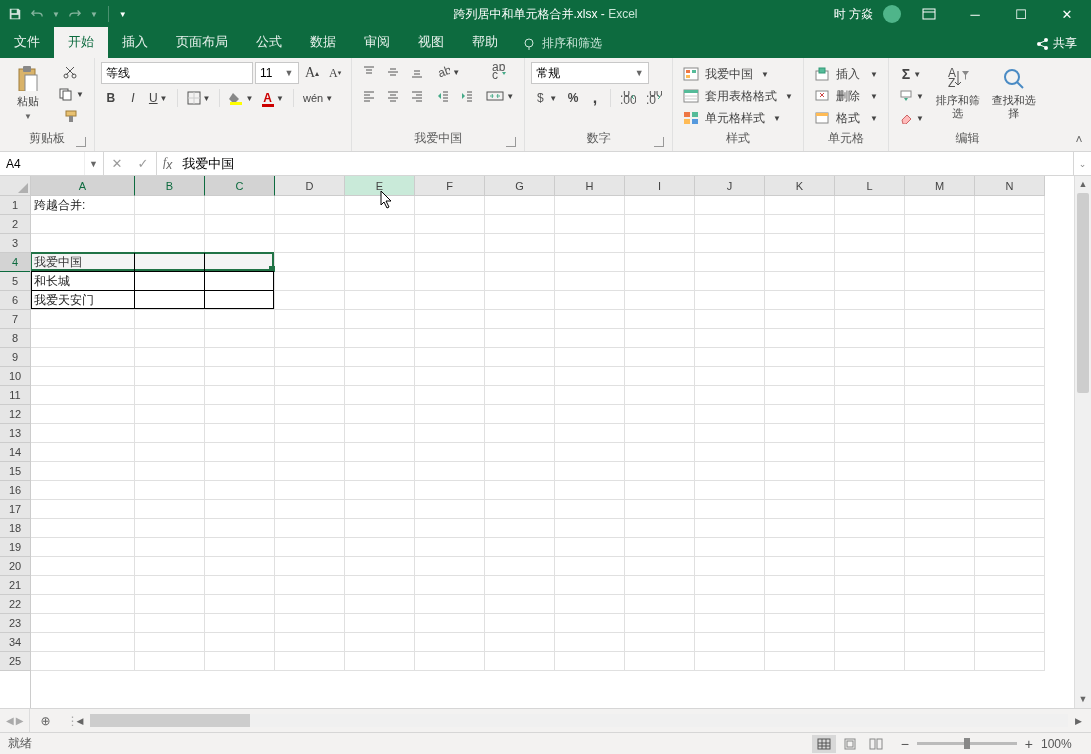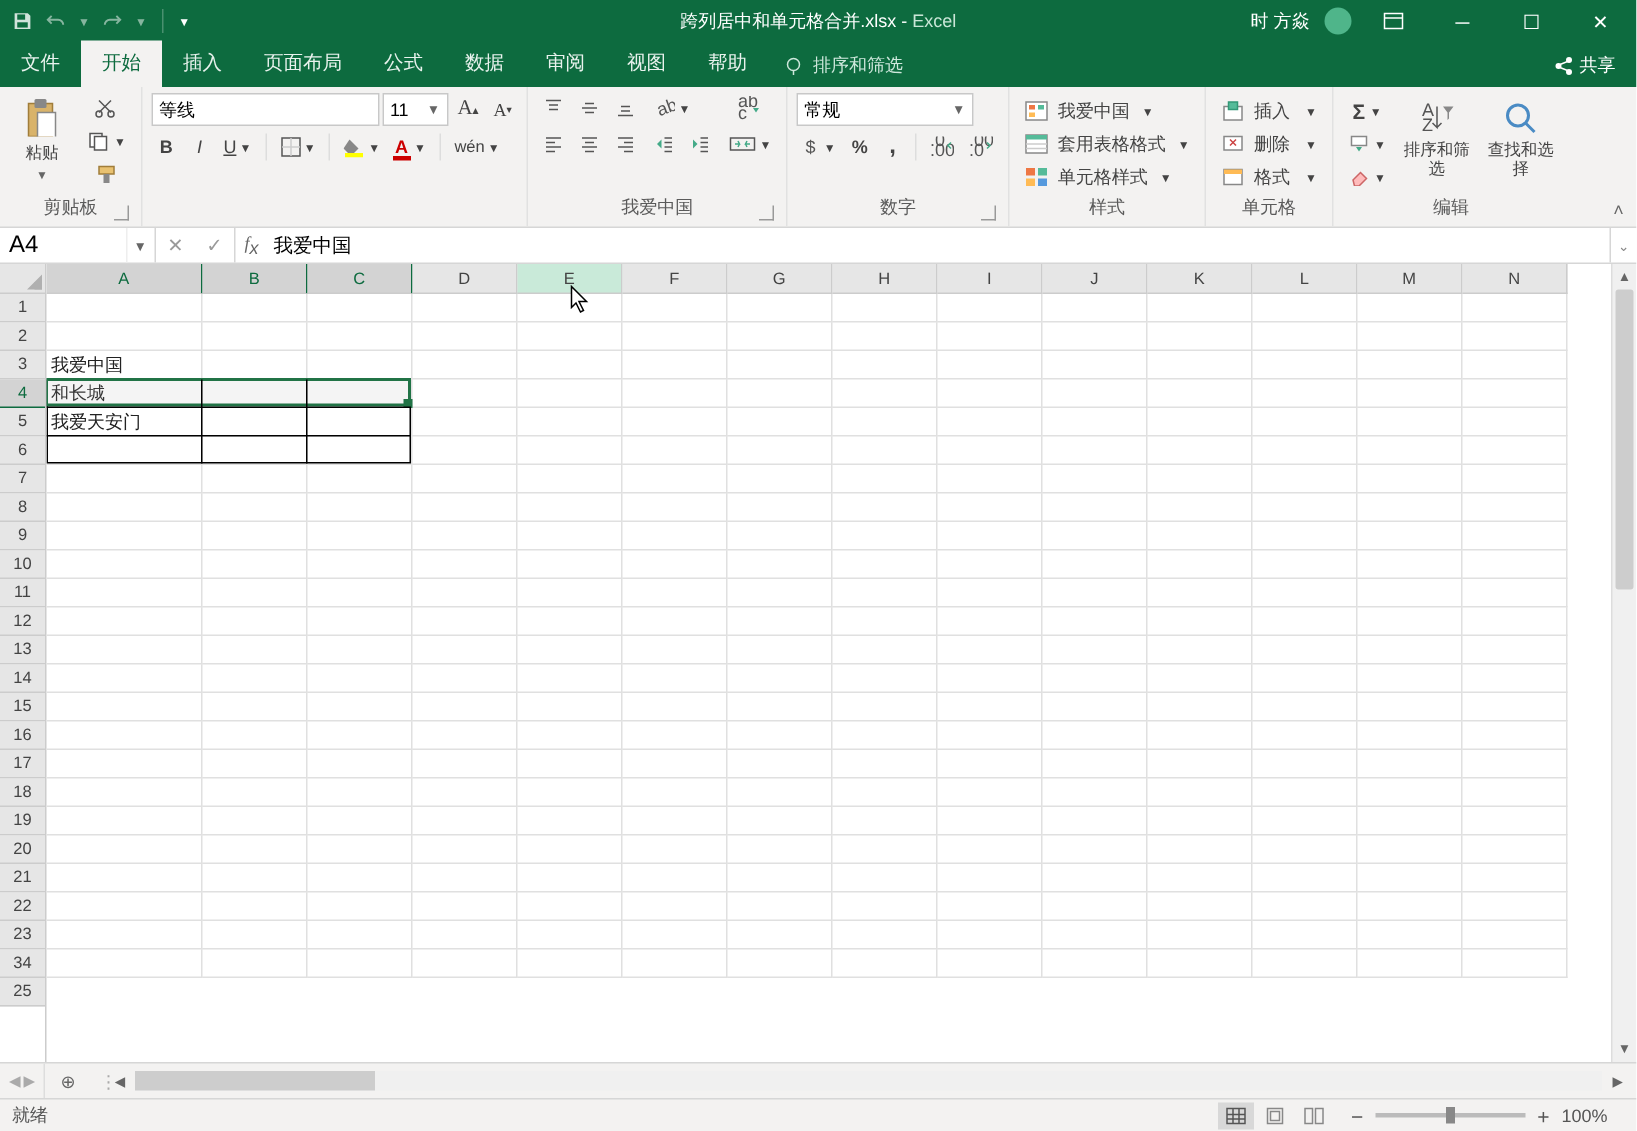--- a/index.html
+++ b/index.html
@@ -28,21 +28,21 @@
 .row{display:flex;gap:2px;align-items:center}
 .ctl{height:20px;display:flex;align-items:center;justify-content:center;padding:0 4px;border-radius:2px;color:#444;min-width:20px}
 .ctl.txt{font-family:"Times New Roman",serif}
 .dd{display:flex;border:1px solid #c8c8c8;background:#fff;height:22px;align-items:center}
 .dd input{border:none;outline:none;height:20px;padding:0 4px;font-size:12px;background:transparent}
 .dd .ar{width:14px;text-align:center;color:#666;font-size:9px}
 .stylesbtn{display:flex;align-items:center;gap:6px;height:20px;padding:0 4px;color:#444}
 .ribbon-collapse{position:absolute;right:4px;bottom:3px;width:16px;height:16px;display:flex;align-items:center;justify-content:center;color:#666}
 .fxbar{height:24px;border-bottom:1px solid #d6d6d6;display:flex;align-items:stretch;background:#fff}
 .namebox{width:104px;border-right:1px solid #d6d6d6;display:flex;align-items:center}
-.namebox input{border:none;outline:none;width:84px;padding:0 6px;font-size:16px}
+.namebox input{border:none;outline:none;width:84px;padding:0 6px;font-size:12px}
 .namebox .ar{width:18px;text-align:center;color:#666;font-size:9px;border-left:1px solid #eee;height:100%;display:flex;align-items:center;justify-content:center}
 .fxbtns{display:flex;align-items:center;border-right:1px solid #d6d6d6}
 .fxbtns span{width:26px;text-align:center;color:#9a9a9a;font-size:13px}
 .fxinput{flex:1;display:flex;align-items:center}
 .fxinput .fxi{color:#666;padding:0 6px;font-style:italic;font-family:"Times New Roman",serif}
 .fxinput input{flex:1;border:none;outline:none;padding:0 4px;font-size:13px}
 .fxexp{width:18px;border-left:1px solid #d6d6d6;display:flex;align-items:center;justify-content:center;color:#888;font-size:9px}
 .gridwrap{flex:1;display:flex;overflow:hidden;background:#fff;position:relative}
 .rowhdrs{display:flex;flex-direction:column;border-right:1px solid #ccc}
 .corner{height:20px;width:30px;background:#e6e6e6;border-bottom:1px solid #ccc;position:relative}
@@ -575,20 +575,36 @@
         <div class="ch">K</div>
         <div class="ch">L</div>
         <div class="ch">M</div>
         <div class="ch">N</div>
       </div>
     <div class="cells" id="cells">
       <div class="thickborder" id="thick" style="left: 0px; top: 57px; width: 243px; height: 56px;"></div>
       <div class="selbox" id="selbox" style="left: -1px; top: 56px; width: 244px; height: 19px;">
           <div class="handle"></div>
         </div>
+    <div class="cellrow">
+          <div class="cell">跨越合并:</div>
+          <div class="cell"></div>
+          <div class="cell"></div>
+          <div class="cell"></div>
+          <div class="cell"></div>
+          <div class="cell"></div>
+          <div class="cell"></div>
+          <div class="cell"></div>
+          <div class="cell"></div>
+          <div class="cell"></div>
+          <div class="cell"></div>
+          <div class="cell"></div>
+          <div class="cell"></div>
+          <div class="cell"></div>
+        </div>
         <div class="cellrow">
           <div class="cell"></div>
           <div class="cell"></div>
           <div class="cell"></div>
           <div class="cell"></div>
           <div class="cell"></div>
           <div class="cell"></div>
           <div class="cell"></div>
           <div class="cell"></div>
           <div class="cell"></div>

